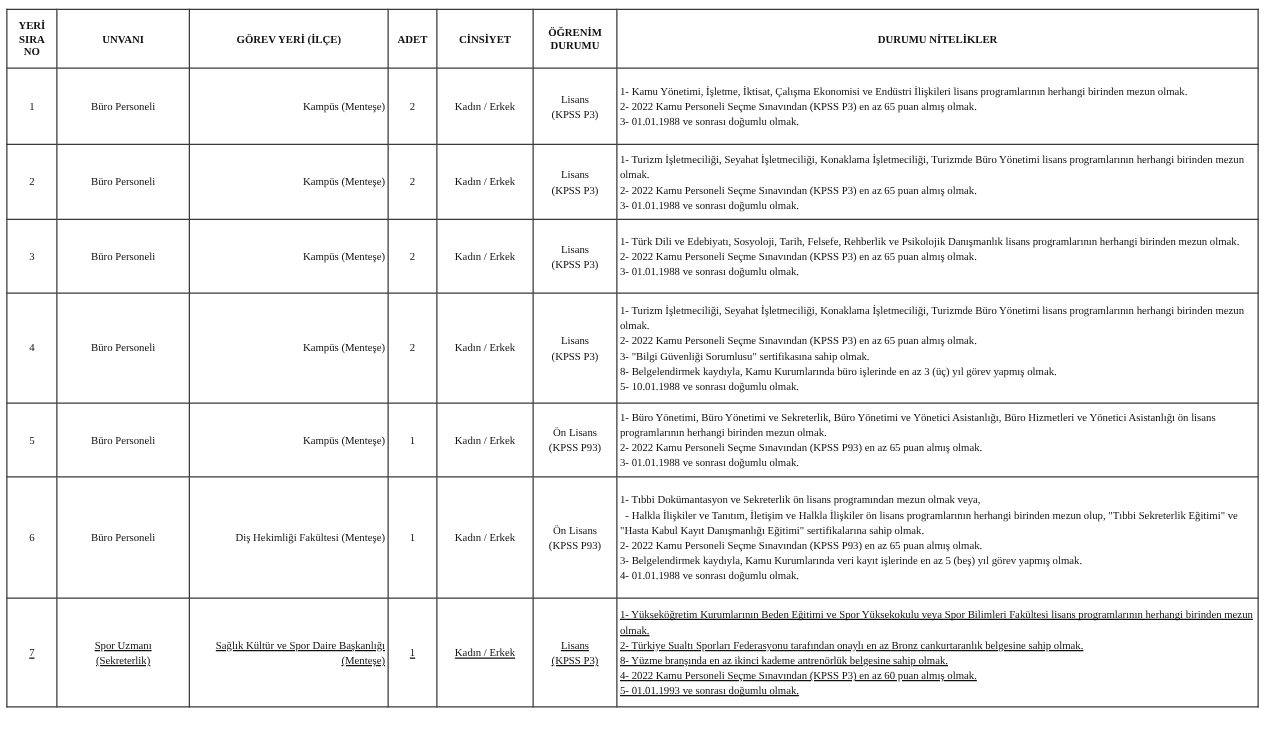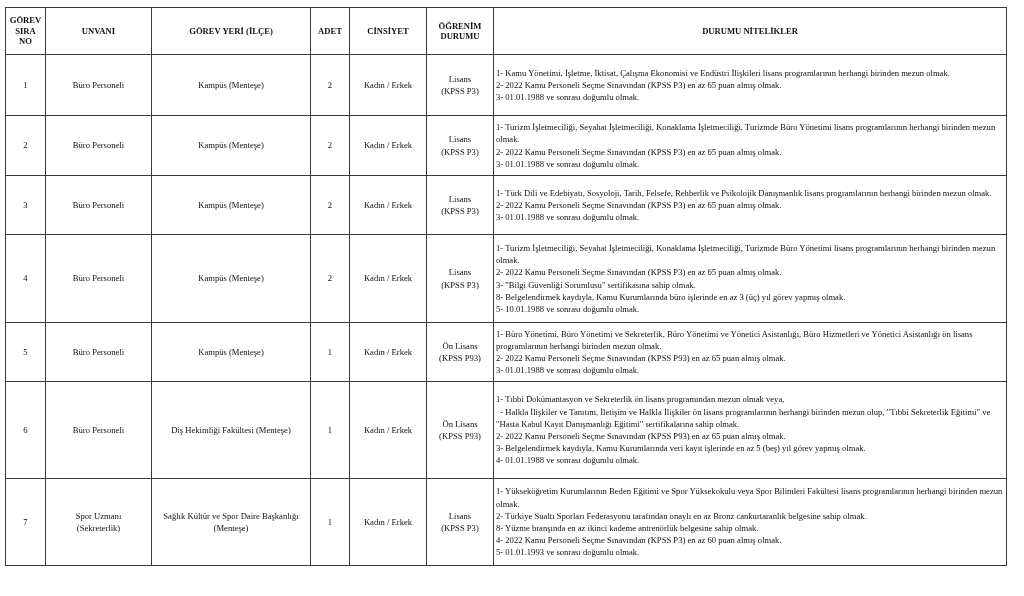--- a/index.html
+++ b/index.html
@@ -32,21 +32,21 @@
     }
     table.listing th {
       font-weight: bold;
       text-align: center;
       height: 46px;
       font-size: 8.6px;
       line-height: 10.4px;
     }
     th.left-head { text-align: left; }
     td.center { text-align: center; }
-    td.left { text-align: center; padding-left: 2px; }
+    td.left { text-align: right; padding-left: 2px; }
     td.reqs {
       text-align: left;
       padding: 3px 2px 3px 2px;
       vertical-align: middle;
       margin-left: 32px;
     }
     .req-line { display: block; white-space: normal; }
     .stack { display: block; }
     col.c-no { width: 40px; }
     col.c-title { width: 106px; }
@@ -54,39 +54,39 @@
     col.c-count { width: 39px; }
     col.c-gender { width: 77px; }
     col.c-edu { width: 67px; }
     col.c-reqs { width: 513px; }
     tr.r1 td { height: 60px; }
     tr.r2 td { height: 59px; }
     tr.r3 td { height: 58px; }
     tr.r4 td { height: 87px; }
     tr.r5 td { height: 58px; }
     tr.r6 td { height: 96px; }
-    tr.r7 td { height: 86px; }
+    tr.r7 td { height: 86px; text-decoration: underline; }
   </style>
 </head>
 <body>
 
 <table class="listing">
   <colgroup>
     <col class="c-no">
       <col class="c-title">
       <col class="c-place">
       <col class="c-count">
       <col class="c-gender">
       <col class="c-edu">
       <col class="c-reqs">
   </colgroup>
   <thead>
     <tr>
       <th>
-        <span class="stack">GÖREV</span>
+        <span class="stack">YERİ</span>
         <span class="stack">SIRA</span>
         <span class="stack">NO</span>
       </th>
       <th>UNVANI</th>
       <th class="left-head">GÖREV YERİ (İLÇE)</th>
       <th>ADET</th>
       <th>CİNSİYET</th>
       <th>
         <span class="stack">ÖĞRENİM</span>
         <span class="stack">DURUMU</span>

